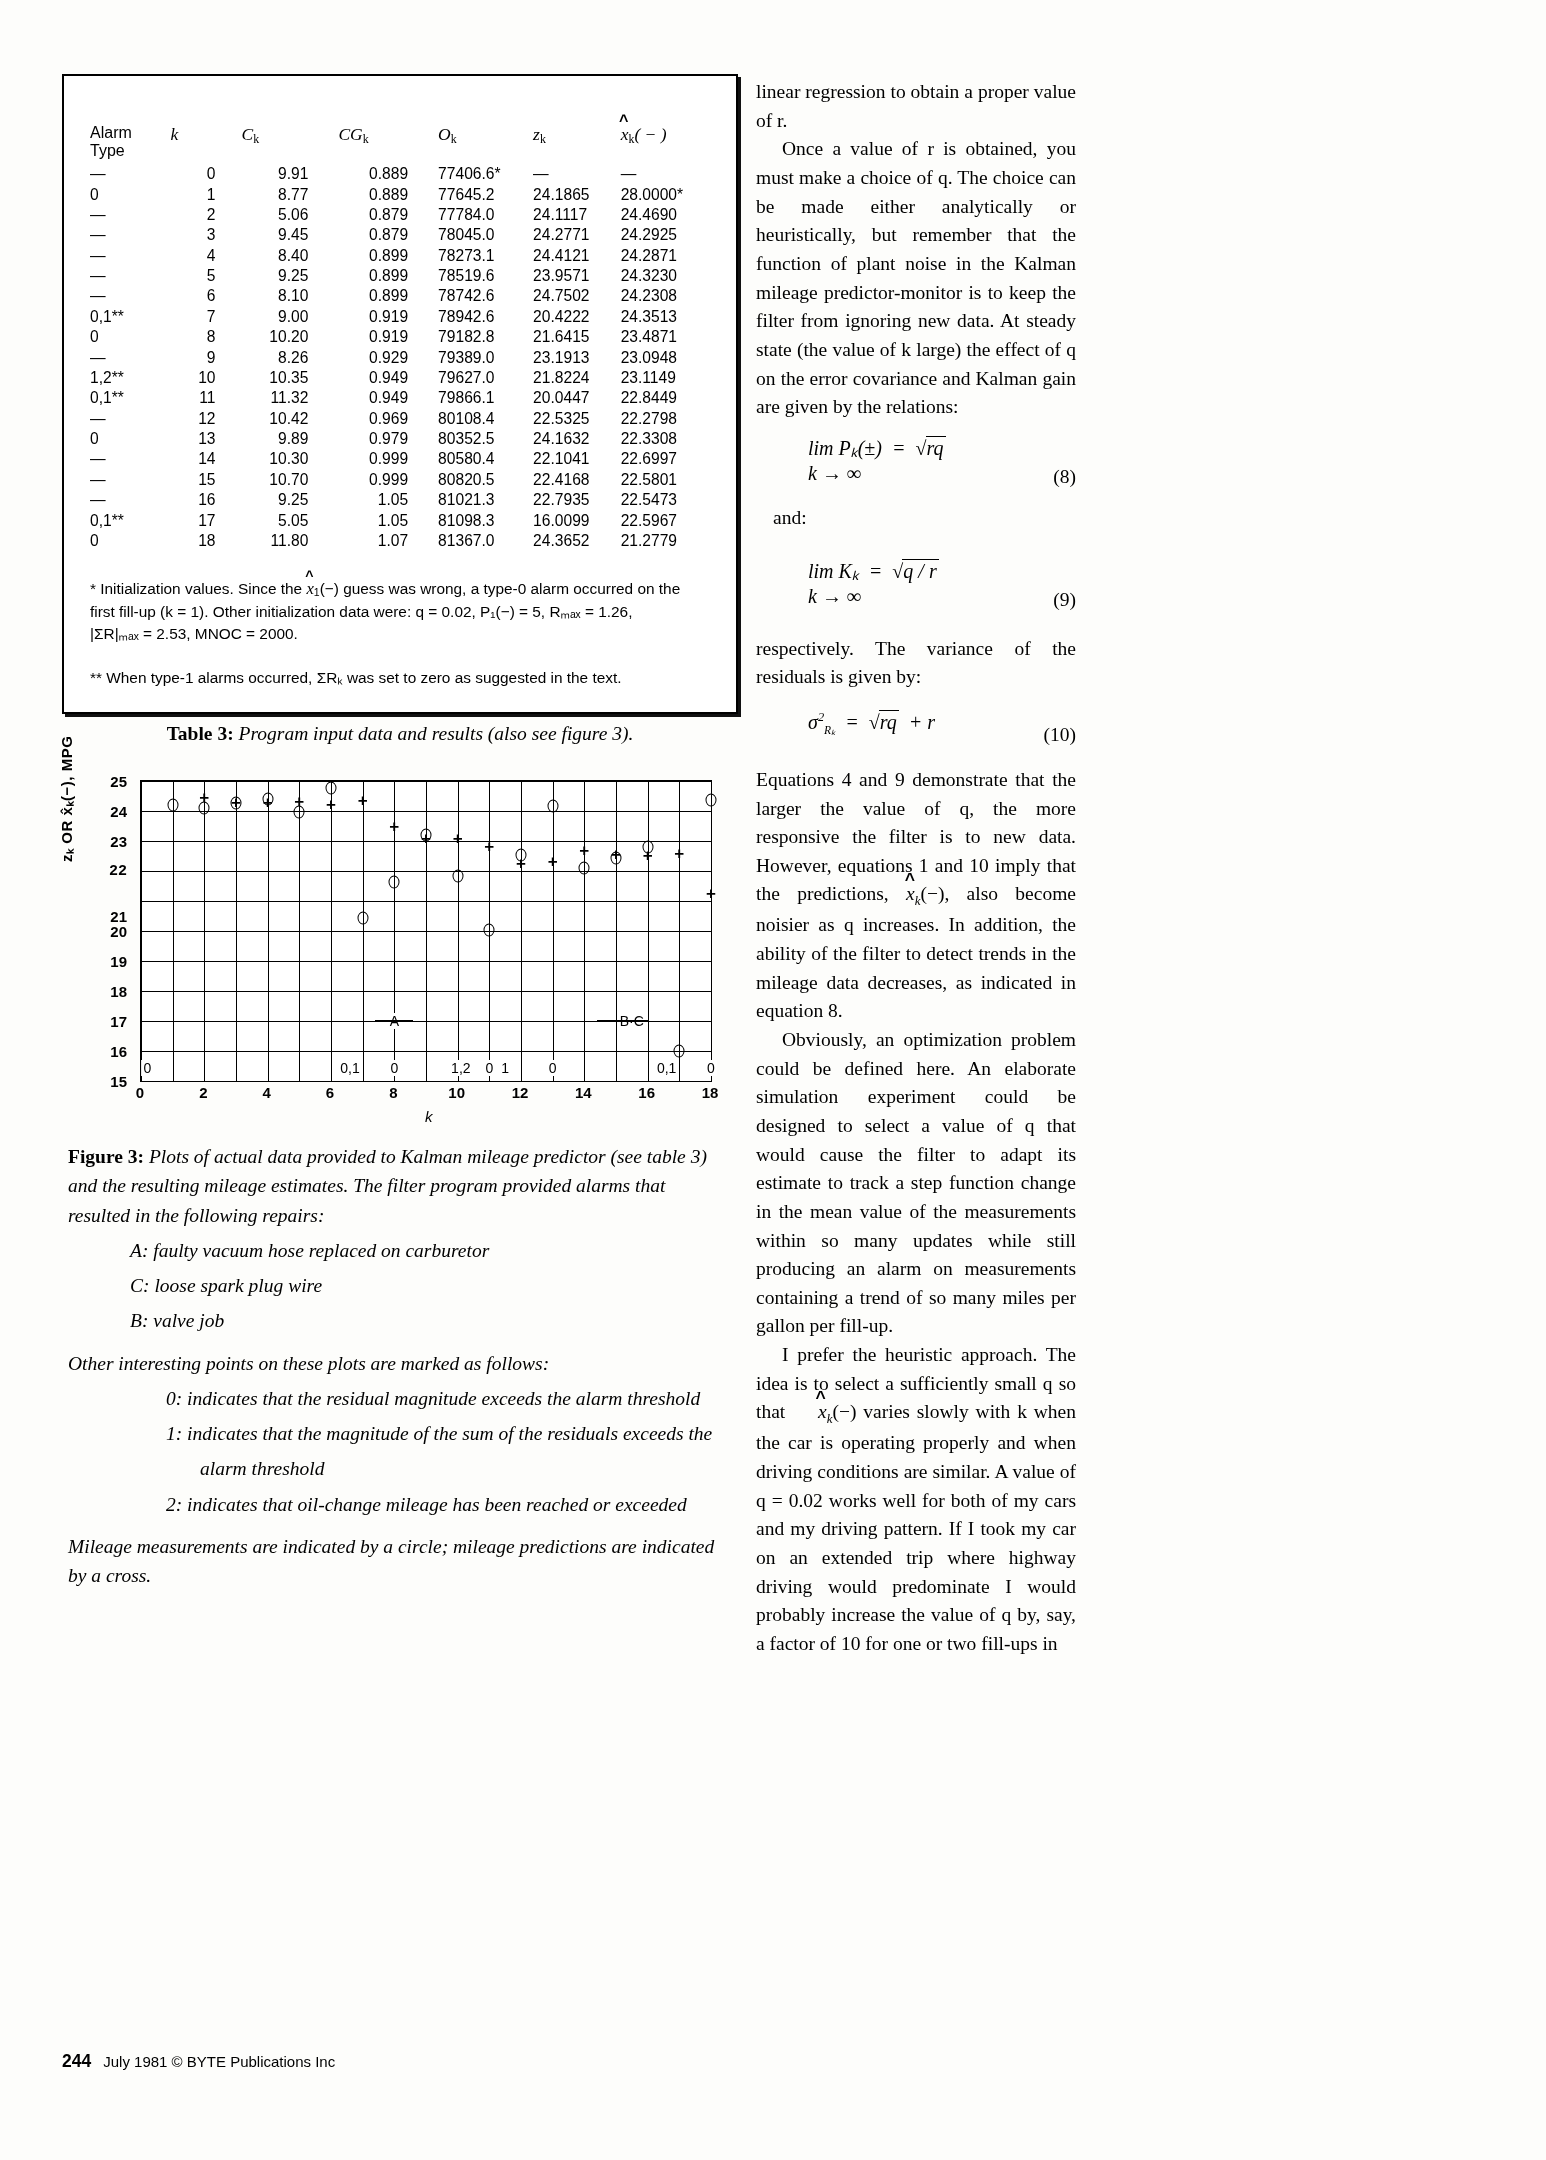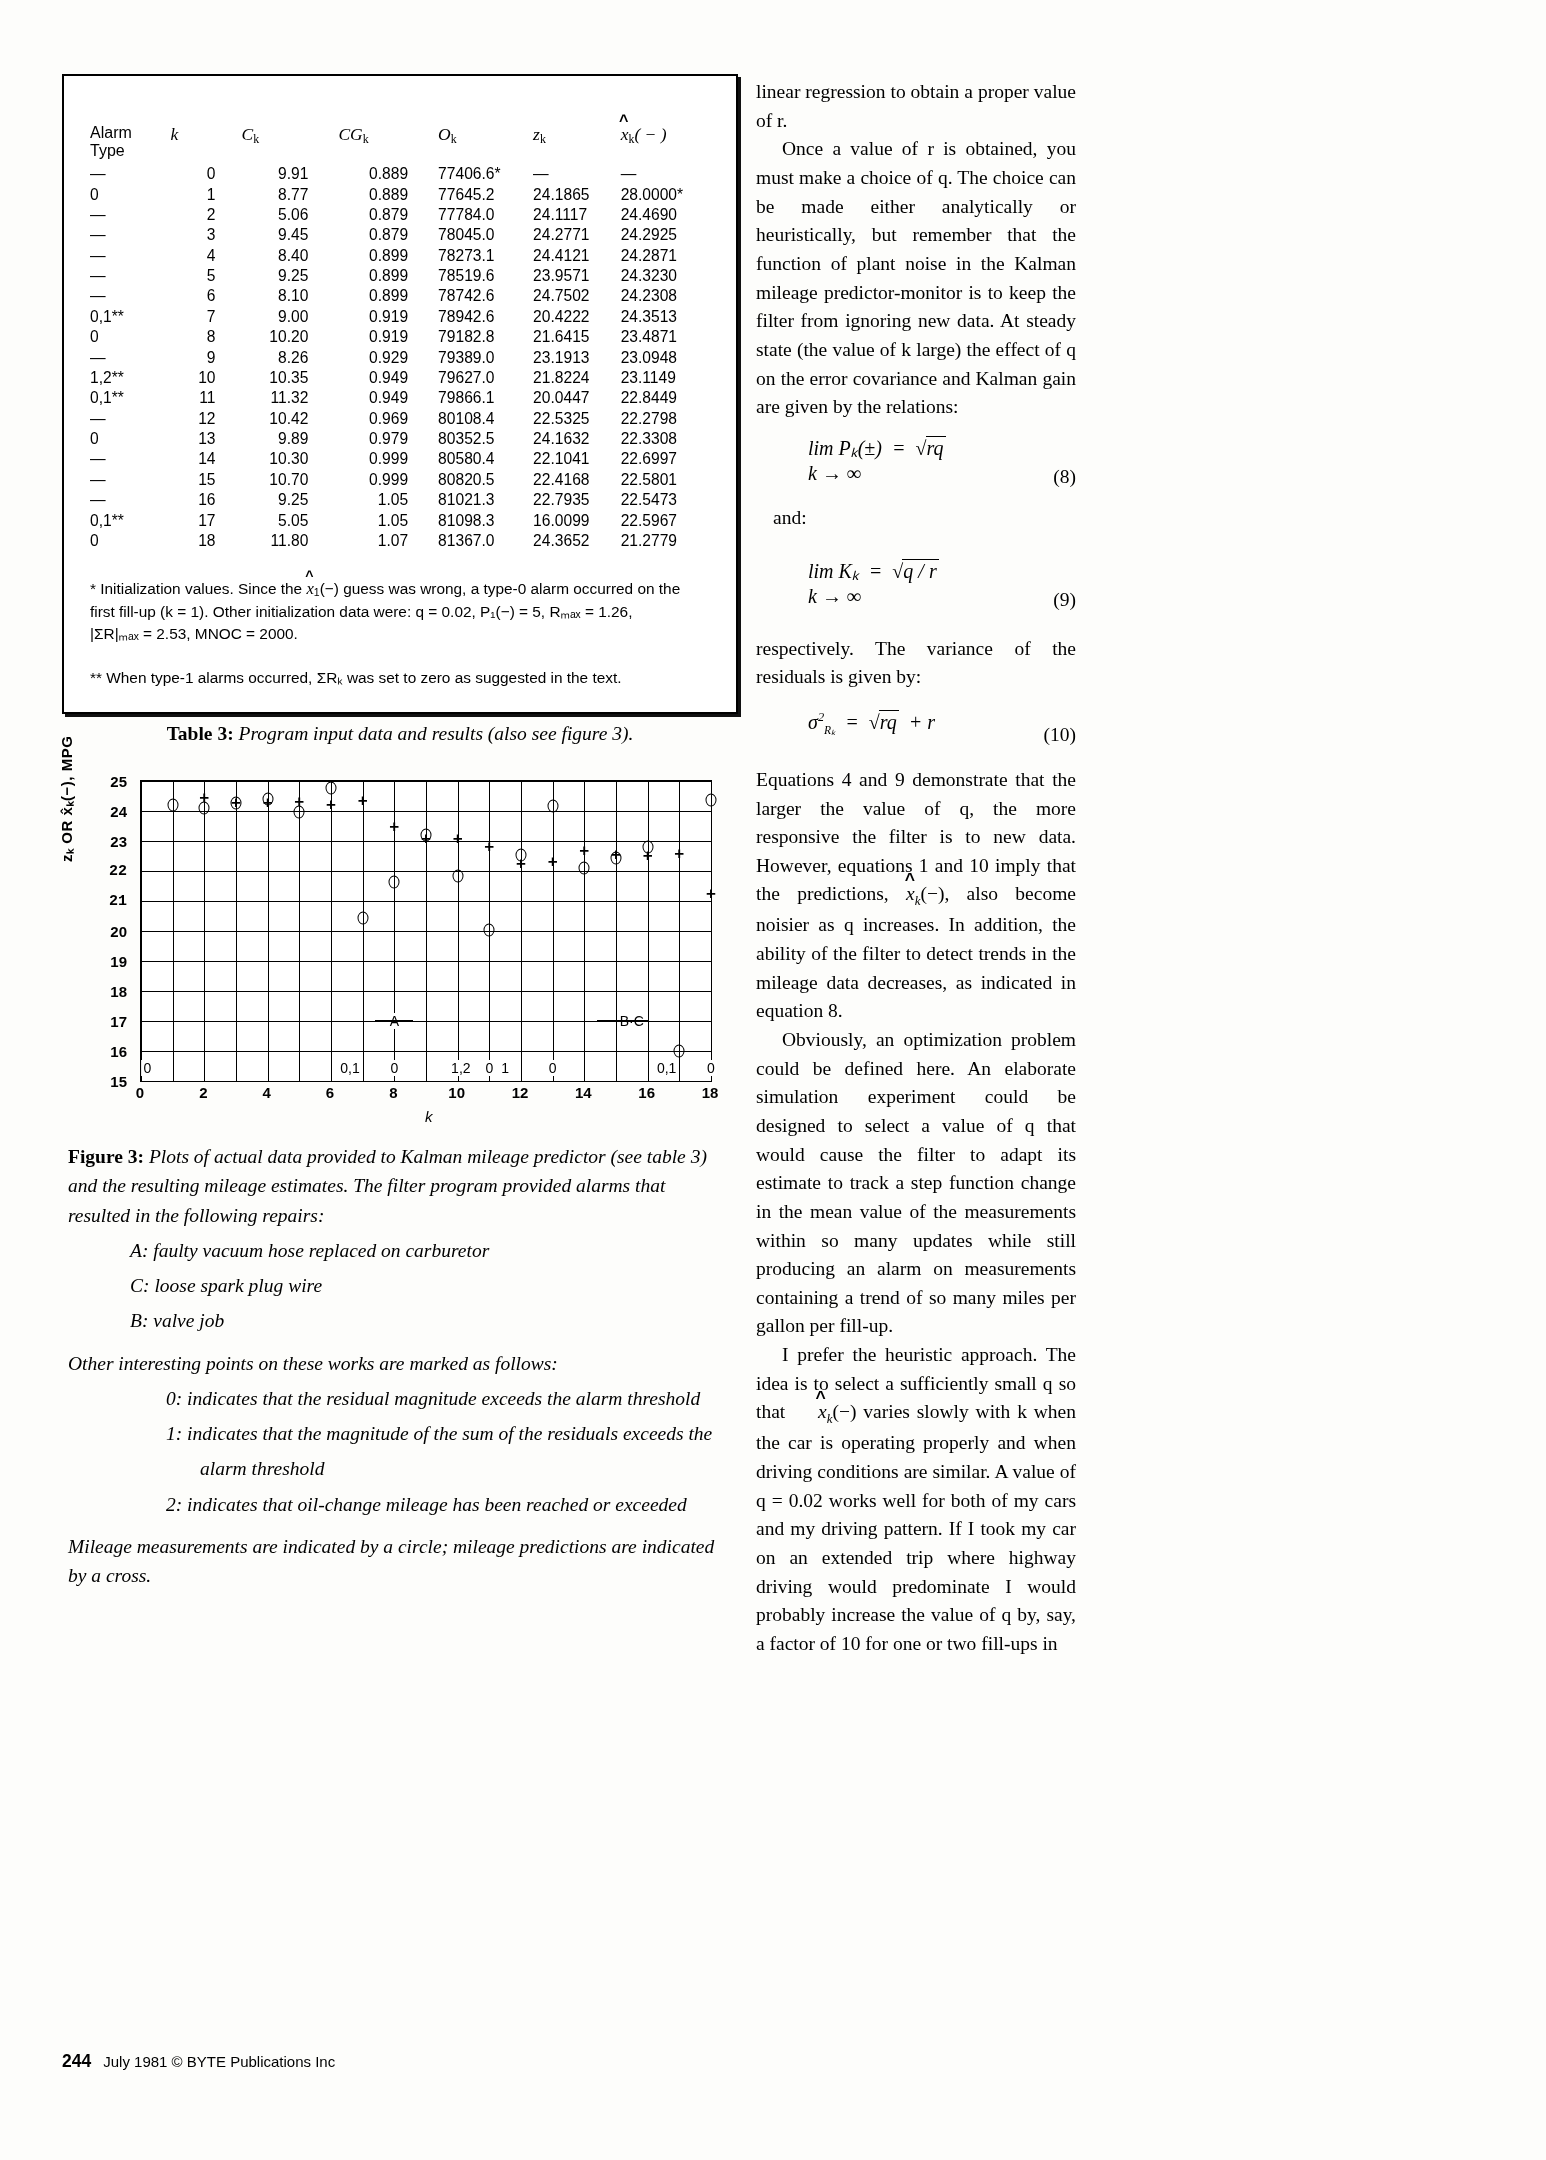--- a/index.html
+++ b/index.html
@@ -481,21 +481,21 @@
           <div class="ytick" style="top: 270px;">16</div>
           <div class="gl-h" style="top: 240px;"></div>
           <div class="ytick" style="top: 240px;">17</div>
           <div class="gl-h" style="top: 210px;"></div>
           <div class="ytick" style="top: 210px;">18</div>
           <div class="gl-h" style="top: 180px;"></div>
           <div class="ytick" style="top: 180px;">19</div>
           <div class="gl-h" style="top: 150px;"></div>
           <div class="ytick" style="top: 150px;">20</div>
           <div class="gl-h" style="top: 120px;"></div>
-          <div class="ytick" style="top: 120px; font-family: Liberation Mono, monospace;">21</div>
+          <div class="ytick" style="top: 135px;">21</div>
           <div class="gl-h" style="top: 90px;"></div>
           <div class="ytick" style="top: 90px; font-family: Liberation Mono, monospace;">22</div>
           <div class="gl-h" style="top: 60px;"></div>
           <div class="ytick" style="top: 60px;">23</div>
           <div class="gl-h" style="top: 30px;"></div>
           <div class="ytick" style="top: 30px;">24</div>
           <div class="gl-h" style="top: 0px;"></div>
           <div class="ytick" style="top: 0px;">25</div>
           <div class="gl-v" style="left: 0px;"></div>
           <div class="gl-v" style="left: 31.6667px;"></div>
@@ -579,21 +579,21 @@
       </div>
 
     <div class="fig-cap">
       <p>
         <b>Figure 3:</b>
         <span>Plots of actual data provided to Kalman mileage predictor (see table 3) and the resulting mileage estimates. The filter program provided alarms that resulted in the following repairs:</span>
       </p>
       <p class="indent1">A: faulty vacuum hose replaced on carburetor</p>
       <p class="indent1">C: loose spark plug wire</p>
       <p class="indent1">B: valve job</p>
-      <p class="gap">Other interesting points on these works are marked as follows:</p>
+      <p class="gap">Other interesting points on these plots are marked as follows:</p>
       <p class="indent2">0: indicates that the residual magnitude exceeds the alarm threshold</p>
       <p class="indent2">1: indicates that the magnitude of the sum of the residuals exceeds the</p>
       <p class="indent3">alarm threshold</p>
       <p class="indent2">2: indicates that oil-change mileage has been reached or exceeded</p>
       <p class="gap">Mileage measurements are indicated by a circle; mileage predictions are indicated by a cross.</p>
     </div>
   </div>
 
   <div class="right-col">
     <p class="noindent" style="margin:0">linear regression to obtain a proper value of r.</p>

